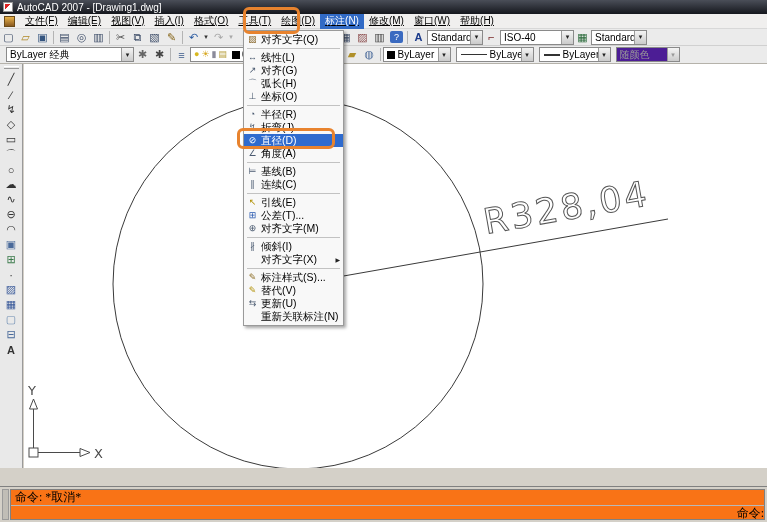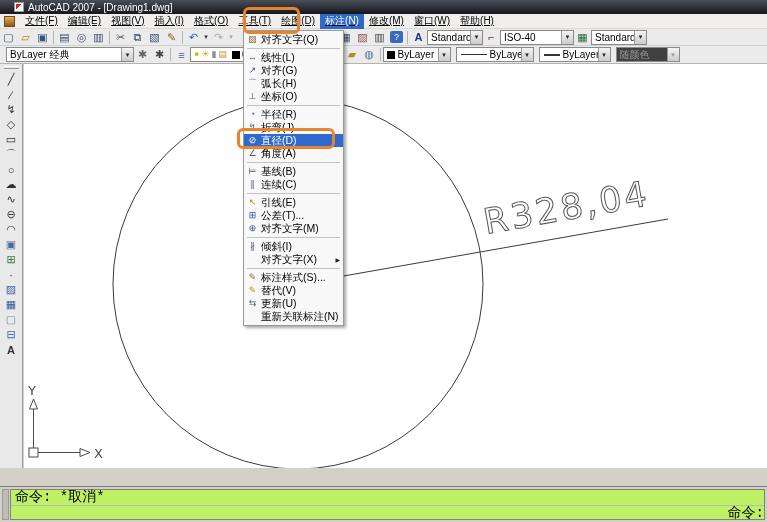--- a/index.html
+++ b/index.html
@@ -3,21 +3,21 @@
 <meta charset="utf-8">
 <style>
   * { margin:0; padding:0; box-sizing:border-box; }
   body { background:#777; font-family:"Liberation Sans", sans-serif; }
   #app { position:relative; width:767px; height:522px; background:#d4d0c8; overflow:hidden;
          font-family:"Liberation Sans", sans-serif; }
 
   
   .titlebar { position:absolute; left:0; top:0; width:767px; height:14px;
     background:linear-gradient(#4a4e58, #15171d); color:#fff; display:flex; align-items:center;
-    padding-left:14px; font-size:10px; }
+    padding-left:3px; font-size:10px; }
   .app-ico { width:10px; height:10px; background:#fff; border:1px solid #999; margin-right:4px;
     position:relative; }
   .app-ico:before { content:""; position:absolute; left:1px; top:1px; right:1px; bottom:1px;
     background:linear-gradient(135deg,#d22 45%,#fff 46%); }
 
   
   .menubar { position:absolute; left:0; top:14px; width:767px; height:15px; background:#f0efee;
     display:flex; align-items:center; font-size:10px; color:#000; border-bottom:1px solid #d8d8d8;text-decoration:underline; }
   .doc-ico { width:11px; height:11px; margin:0 5px 0 4px; background:linear-gradient(#e8b24a,#8a5a20);
     border:1px solid #6a4a18; }
@@ -33,21 +33,21 @@
     font-size:11px; color:#3a4a66; flex:none; }
   .ticon.sm { width:8px; font-size:7px; color:#333; }
   .ticon.dis { color:#a8a8a8; }
   .tsep { width:1px; height:13px; background:#b4b4b4; margin:0 2px; flex:none; }
   .combo { height:15px; background:#fff; border:1px solid #8a8a8a; display:flex; align-items:center;
     font-size:10px; flex:none; }
   .combo .val { padding:0 3px; flex:1; white-space:nowrap; overflow:hidden; }
   .combo .arr { width:12px; height:13px; background:linear-gradient(#f4f4f4,#cbcbcb);
     border-left:1px solid #9a9a9a; display:flex; align-items:center; justify-content:center;
     font-size:7px; color:#222; }
-  .combo.dis { background:#404040; color:#999; }
+  .combo.dis { background:#4c1d95; color:#999; }
   .chip { width:8px; height:8px; background:#000; margin-left:3px; flex:none; }
   .lt-line { width:26px; border-top:1px solid #333; margin-left:4px; flex:none; }
   .lw-line { width:16px; border-top:2px solid #333; margin-left:4px; flex:none; }
   .laybox { height:15px; background:#fff; border:1px solid #8a8a8a; display:flex; align-items:center;
     padding:0 3px; gap:2px; flex:none; }
   .lic { font-size:9px; line-height:1; }
 
   
   .drawtb { position:absolute; left:0; top:64px; width:23px; height:404px; background:#e9e9e9;
     border-right:1px solid #9a9a9a; display:flex; flex-direction:column; align-items:center; padding-top:2px; }
@@ -80,22 +80,22 @@
   .tnav { width:14px; height:14px; margin-bottom:1px; background:#d6d3ce; border:1px solid #fff;
     border-right-color:#808080; border-bottom-color:#808080; display:flex; align-items:center;
     justify-content:center; font-size:6px; color:#111; flex:none; }
   .tab { padding:1px 7px 2px; border:1px solid #808080; border-bottom:none; background:#c8c5c0;
     margin-left:-1px; white-space:nowrap; }
   .tab.act { background:#fff; position:relative; z-index:2; }
 
   
   .cmdarea { position:absolute; left:0; top:486px; width:767px; height:36px; background:#d4d0c8;
     border-top:1px solid #808080; }
-  .cmdbox { position:absolute; left:10px; top:2px; right:2px; bottom:2px; background:#bef264;
-    border:1px solid #808080; font-family:Liberation Mono, monospace; font-size:14px; color:#000; }
+  .cmdbox { position:absolute; left:10px; top:2px; right:2px; bottom:2px; background:#f97316;
+    border:1px solid #808080; font-family:Liberation Serif, serif; font-size:12px; color:#000; }
   .cmdgut { position:absolute; left:2px; top:2px; width:7px; bottom:2px; background:#c0bdb6;
     border:1px solid #9a9a9a; }
   .cmdline { height:15px; line-height:15px; padding-left:4px; white-space:pre; }
   .cmdline.b { border-top:1px solid #b8b8b8;text-align:right; }
 </style>
 </head>
 <body>
 
 <div id="app">
 

